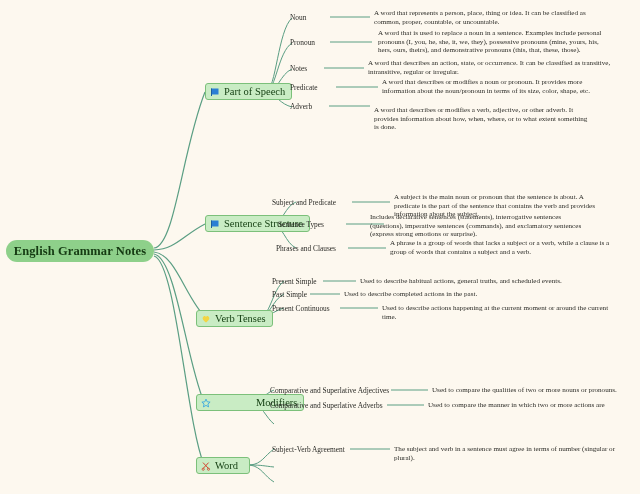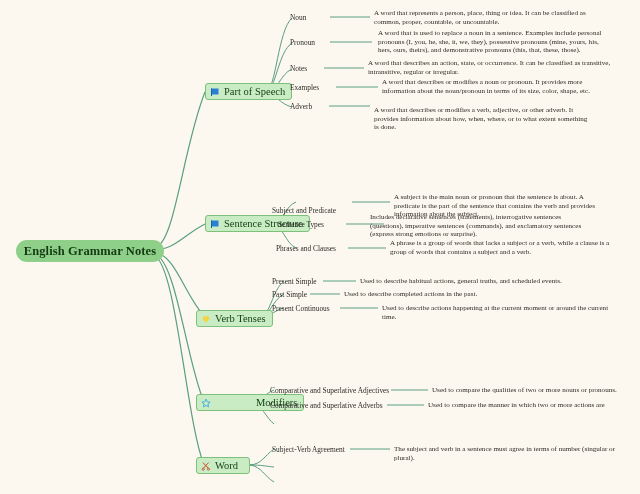--- a/index.html
+++ b/index.html
@@ -28,21 +28,20 @@
     left: 6px;
     top: 240px;
     width: 148px;
     height: 22px;
     background: #8ed08a;
     border-radius: 11px;
     display: flex;
     align-items: center;
     justify-content: center;
     box-sizing: border-box;
-    margin-left: 10px;
   }
   .root-label {
     font-family: "Liberation Serif", "DejaVu Serif", serif;
     font-size: 12.5px;
     font-weight: bold;
     color: #153a12;
     white-space: nowrap;
     letter-spacing: .1px;
   }
 
@@ -163,35 +162,35 @@
 
   <span class="topic" style="left:290px; top:13px;">Noun</span>
   <div class="desc" style="left:374px; top:9px; width:238px;">A word that represents a person, place, thing or idea. It can be classified as common, proper, countable, or uncountable.</div>
 
   <span class="topic" style="left:290px; top:38px;">Pronoun</span>
   <div class="desc" style="left:378px; top:29px; width:232px; height:24px; overflow:hidden;">A word that is used to replace a noun in a sentence. Examples include personal pronouns (I, you, he, she, it, we, they), possessive pronouns (mine, yours, his, hers, ours, theirs), and demonstrative pronouns (this, that, these, those).</div>
 
   <span class="topic" style="left:290px; top:64px;">Notes</span>
   <div class="desc" style="left:368px; top:59px; width:244px;">A word that describes an action, state, or occurrence. It can be classified as transitive, intransitive, regular or irregular.</div>
 
-  <span class="topic" style="left:290px; top:83px;">Examples</span>
+  <span class="topic" style="left:290px; top:83px;">Predicate</span>
   <div class="desc" style="left:382px; top:78px; width:228px;">A word that describes or modifies a noun or pronoun. It provides more information about the noun/pronoun in terms of its size, color, shape, etc.</div>
 
   <span class="topic" style="left:290px; top:102px;">Adverb</span>
   <div class="desc" style="left:374px; top:97px; width:214px;margin-top:9px;">A word that describes or modifies a verb, adjective, or other adverb. It provides information about how, when, where, or to what extent something is done.</div>
 
   <div class="branch-node" style="left:205px; top:215px;">
     <svg class="bicon" viewBox="0 0 10 10">
       <rect x="1" y="1.5" width="7.5" height="6" fill="#2a7fd4"></rect>
       <rect x="1" y="1.5" width="1" height="7.5" fill="#1d5e9e"></rect>
     </svg>
     <span class="branch-label">Sentence Structure</span>
   </div>
 
-  <span class="topic" style="left:272px; top:198px;margin-top:8px;">Subject and Predicate</span>
+  <span class="topic" style="left:272px; top:198px;">Subject and Predicate</span>
   <div class="desc" style="left:394px; top:193px; width:216px;">A subject is the main noun or pronoun that the sentence is about. A predicate is the part of the sentence that contains the verb and provides information about the subject.</div>
 
   <span class="topic" style="left:278px; top:220px;">Sentence Types</span>
   <div class="desc" style="left:370px; top:213px; width:220px; height:24px; overflow:hidden;">Includes declarative sentences (statements), interrogative sentences (questions), imperative sentences (commands), and exclamatory sentences (express strong emotions or surprise).</div>
 
   <span class="topic" style="left:276px; top:244px;">Phrases and Clauses</span>
   <div class="desc" style="left:390px; top:239px; width:220px;">A phrase is a group of words that lacks a subject or a verb, while a clause is a group of words that contains a subject and a verb.</div>
 
   <div class="branch-node" style="left:196px; top:310px;">
     <svg class="bicon" viewBox="0 0 10 10">

